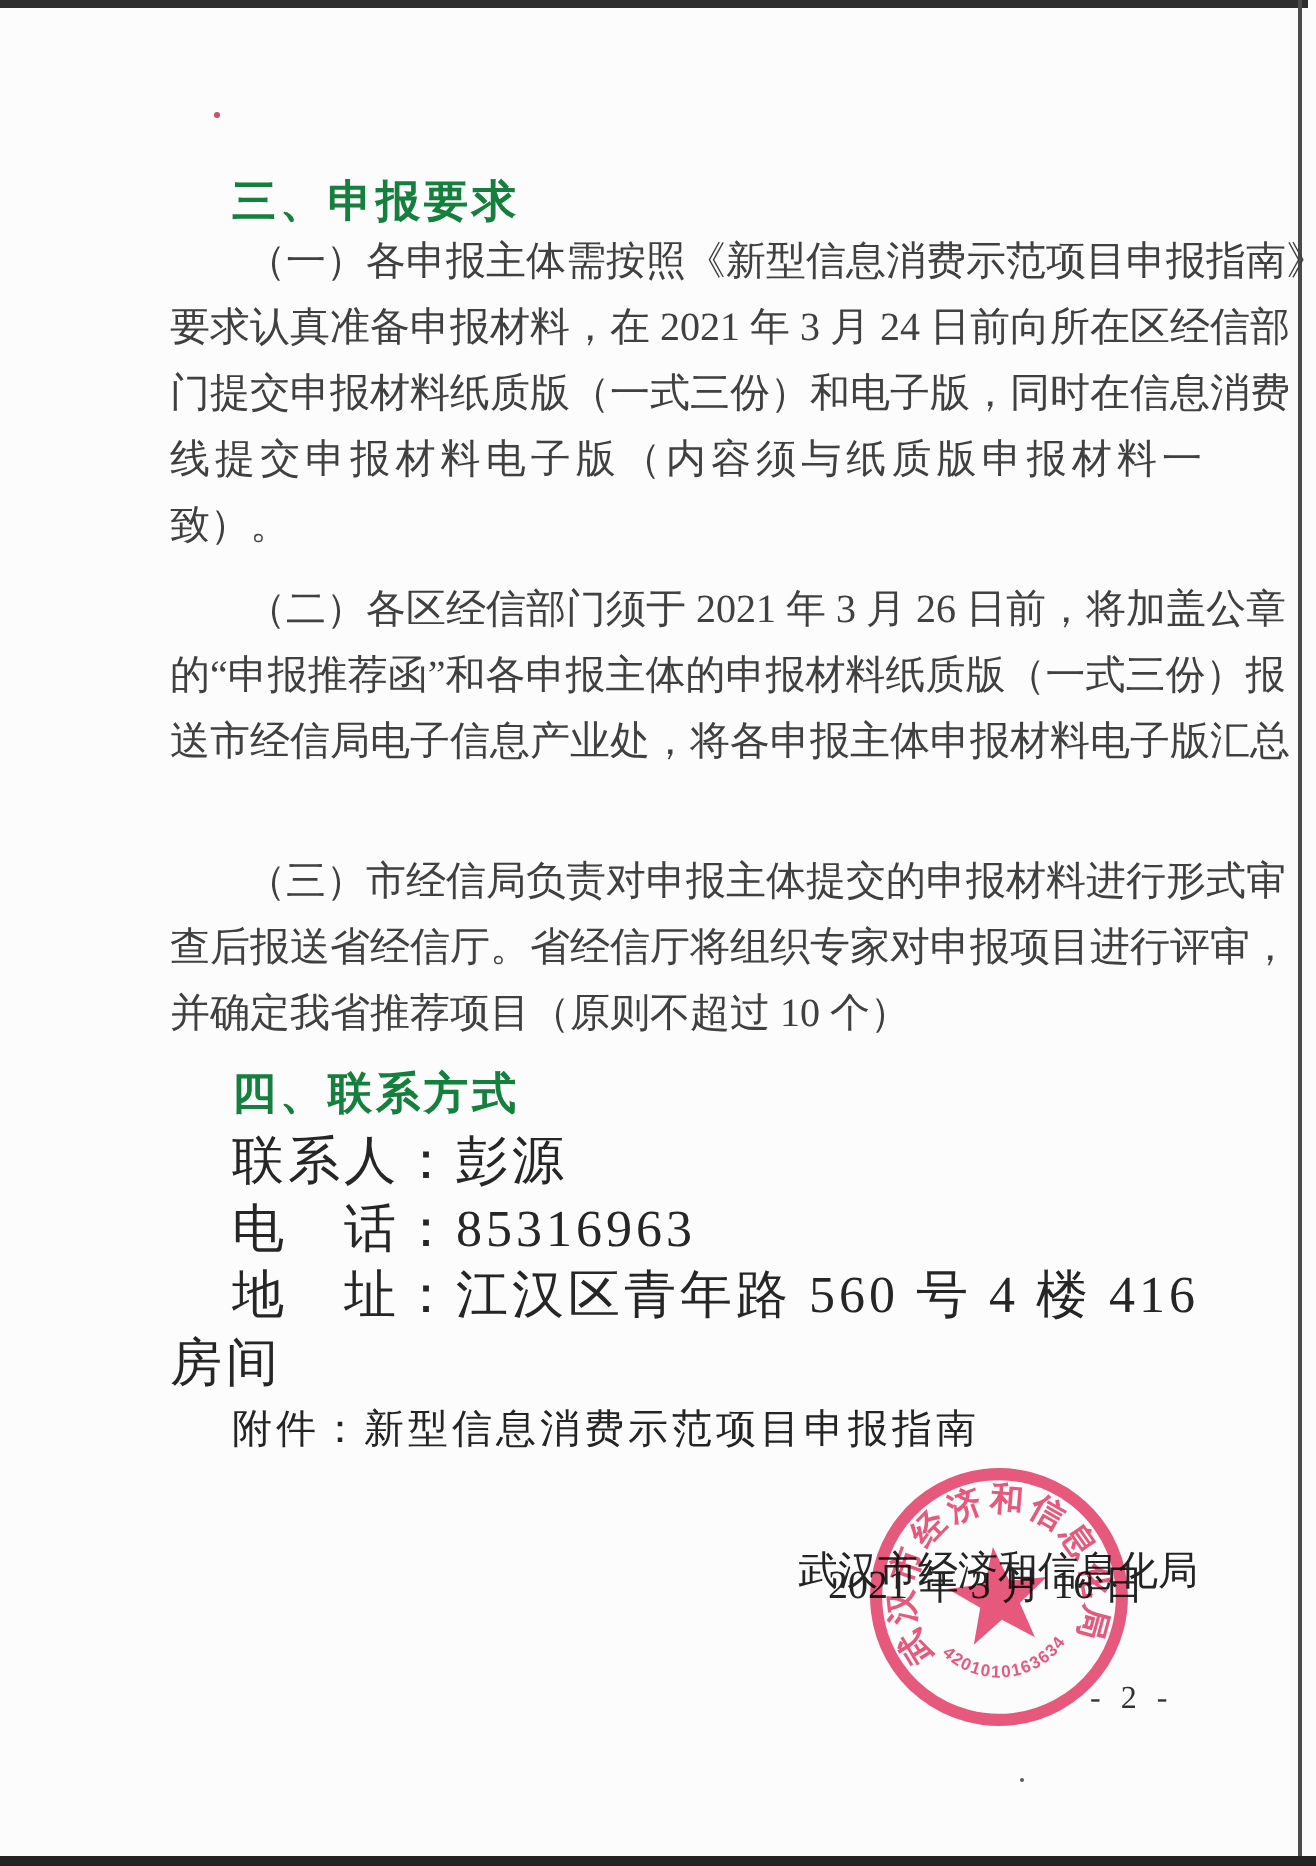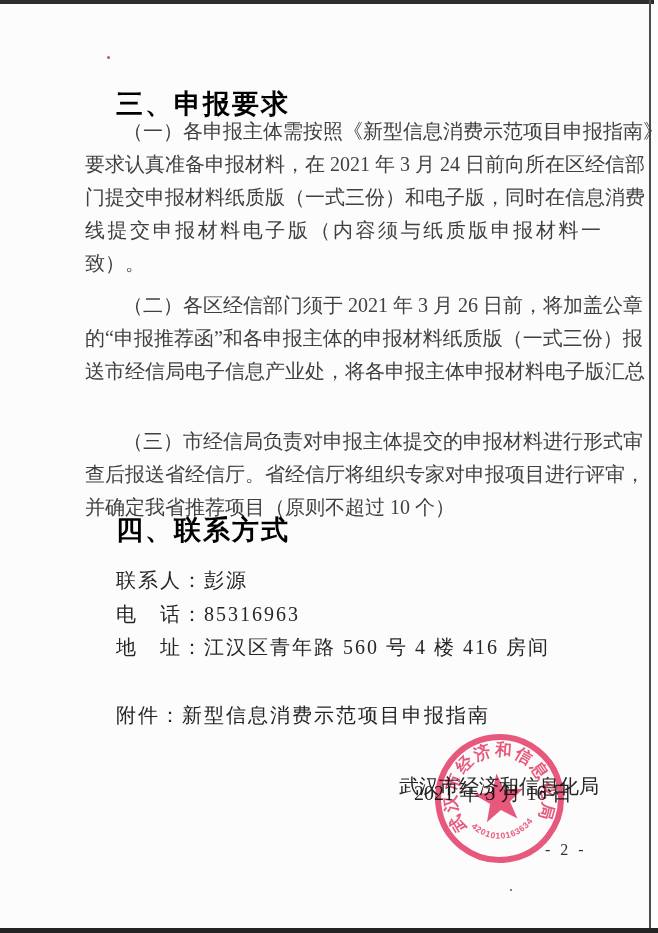--- a/index.html
+++ b/index.html
@@ -13,32 +13,32 @@
   .edge-top    { position:absolute; left:0; top:0; width:654px; height:4px; background:#2e2e2e; }
   .edge-right  { position:absolute; left:649px; top:0; width:2px; height:933px; background:#4b4b4b; }
   .edge-bottom { position:absolute; left:0; top:928px; width:658px; height:5px; background:#232323; }
   .speck-red   { position:absolute; left:107px; top:56px; width:3px; height:3px; border-radius:50%; background:#c9506b; }
   .speck-dark  { position:absolute; left:510px; top:889px; width:2px; height:2px; border-radius:50%; background:#5a5a5a; }
 
   
   .blk { position:absolute; left:85px; width:516px; }
   .h-blk {
     font-family:Liberation Sans, sans-serif;
-    font-weight:700; font-size:27px; letter-spacing:2px;
-    text-indent:31px; color:#000000;
+    font-weight:700; font-size:22px; letter-spacing:2px;
+    text-indent:31px; color:#15803d;
   }
   .line {
     height:33px; line-height:33px; font-size:20px;
     text-align:justify; text-align-last:justify; text-justify:inter-character;
     white-space:nowrap; color:#404040;
   }
   .line.first { text-indent:38px; }
   .line.last  { text-align-last:left; white-space:normal; }
   .c-line {
-    height:33.5px; line-height:33.5px; font-size:20px;
+    height:33.5px; line-height:33.5px; font-size:26px;
     text-indent:31px; letter-spacing:2px; color:#262626;
   }
   .attach { height:24px; line-height:24px; font-size:20px; text-indent:31px; letter-spacing:2px; }
 
   
   .sig-org  { position:absolute; left:399px; top:776px; width:182px; font-size:20px; line-height:21px;
               text-align:justify; text-align-last:justify; white-space:nowrap; z-index:1; }
   .sig-date { position:absolute; left:414px; top:783px; width:158px; font-size:20px; line-height:21px;
               text-align:justify; text-align-last:justify; white-space:nowrap; z-index:1; }
   .page-num { position:absolute; left:545px; top:841px; font-size:16px; letter-spacing:3px;
@@ -76,21 +76,21 @@
     <div class="line">的“申报推荐函”和各申报主体的申报材料纸质版（一式三份）报</div>
     <div class="line">送市经信局电子信息产业处，将各申报主体申报材料电子版汇总</div>
   </div>
 
   <div class="blk" style="top:425px">
     <div class="line first">（三）市经信局负责对申报主体提交的申报材料进行形式审</div>
     <div class="line">查后报送省经信厅。省经信厅将组织专家对申报项目进行评审，</div>
     <div class="line last">并确定我省推荐项目（原则不超过 10 个）</div>
   </div>
 
-  <div class="blk h-blk" style="top:512px">四、联系方式</div>
+  <div class="blk h-blk" style="top:532px">四、联系方式</div>
 
   <div class="blk" style="top:564px">
     <div class="c-line">联系人：彭源</div>
     <div class="c-line">电　话：85316963</div>
     <div class="c-line">地　址：江汉区青年路 560 号 4 楼 416 房间</div>
   </div>
 
   <div class="blk attach" style="top:703px">附件：新型信息消费示范项目申报指南</div>
 
   <div class="sig-org">武汉市经济和信息化局</div>

